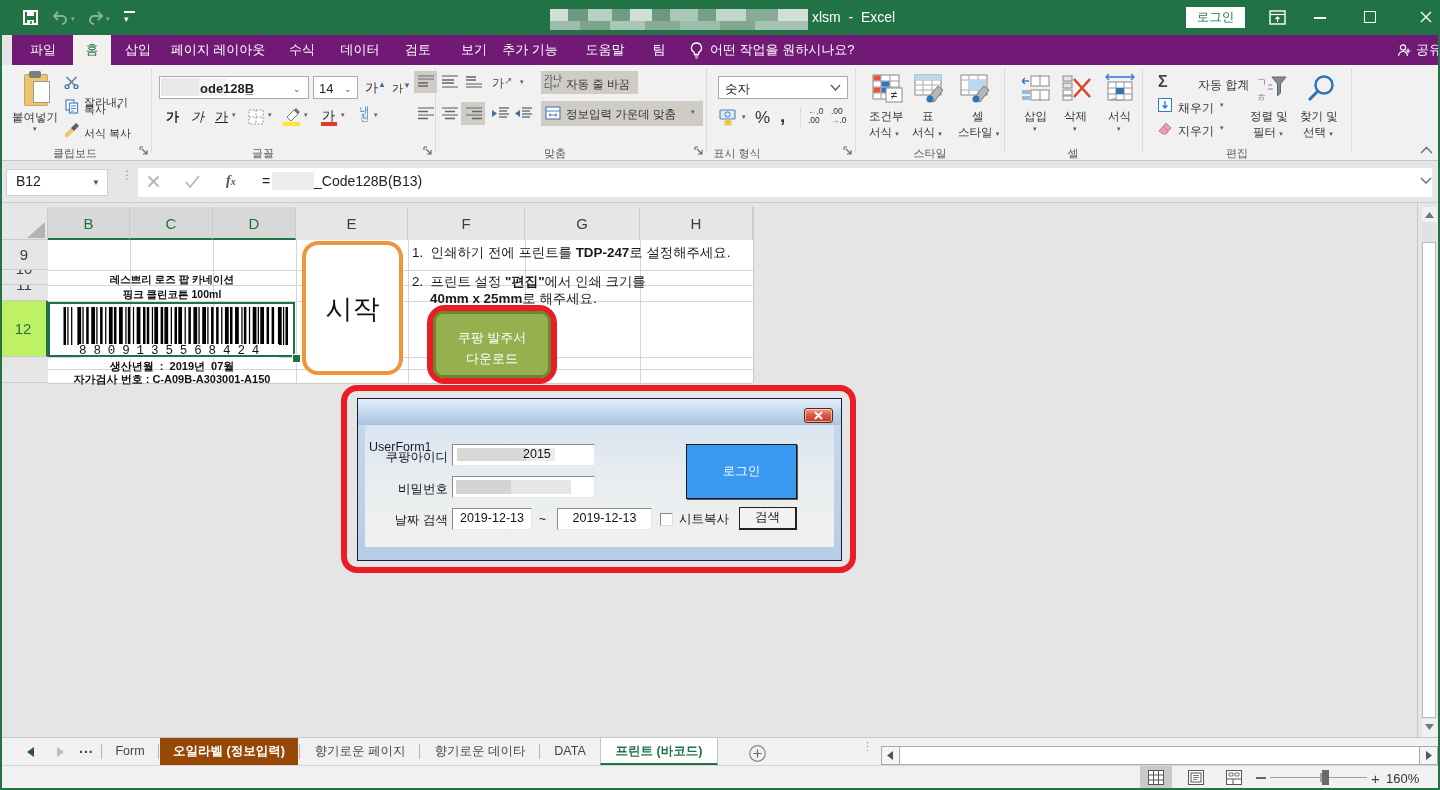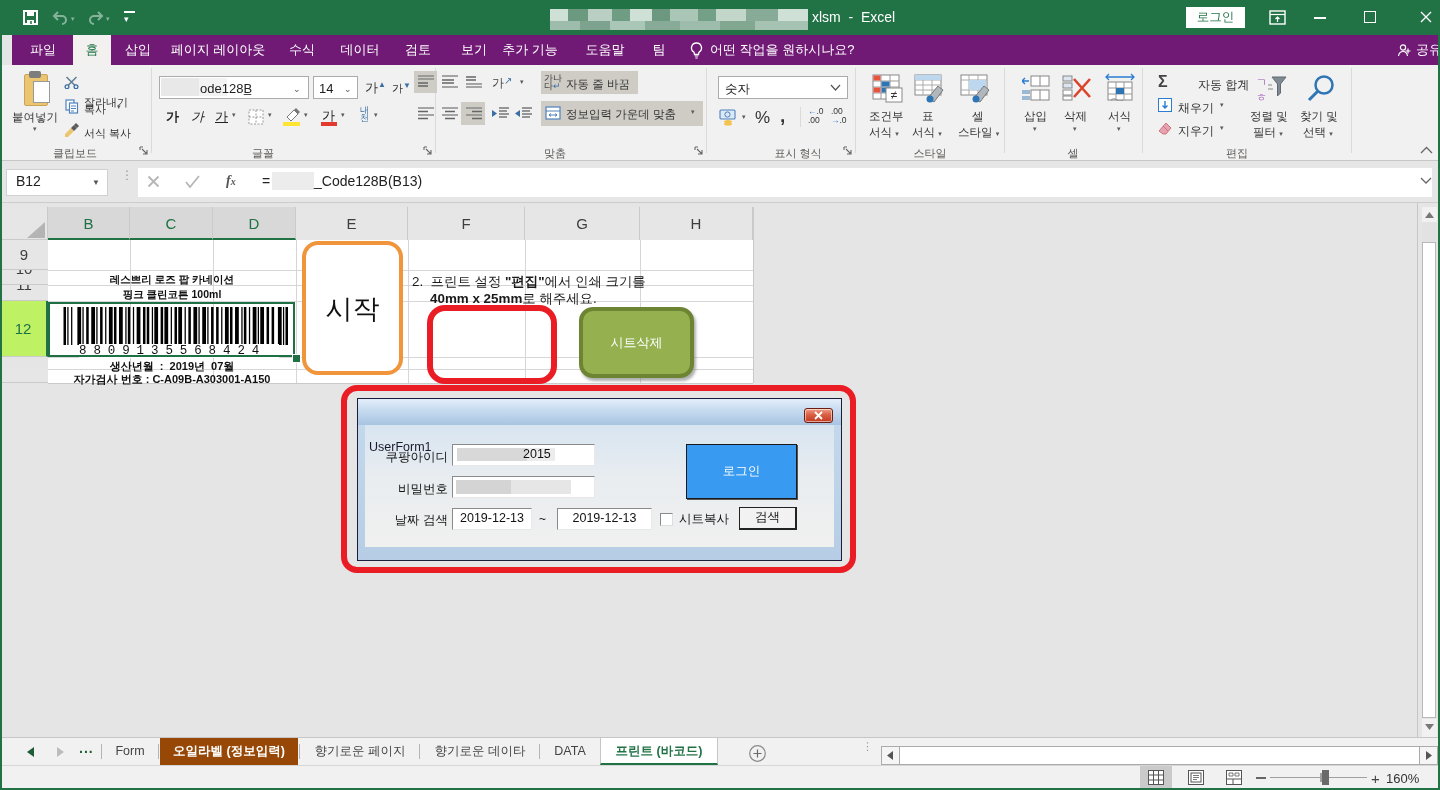--- a/index.html
+++ b/index.html
@@ -110,21 +110,21 @@
   <div class="gsep" style="left:435px"></div>
   <div class="gsep" style="left:706px"></div>
   <div class="gsep" style="left:855px"></div>
   <div class="gsep" style="left:1004px"></div>
   <div class="gsep" style="left:1142px"></div>
   <div class="gsep" style="left:1351px"></div>
 
   <div class="glabel" style="left:20px;width:110px;">클립보드</div>
   <div class="glabel" style="left:208px;width:110px;">글꼴</div>
   <div class="glabel" style="left:500px;width:110px;">맞춤</div>
-  <div class="glabel" style="left:743px;width:110px;">표시 형식</div>
+  <div class="glabel" style="left:682px;width:110px;">표시 형식</div>
   <div class="glabel" style="left:875px;width:110px;">스타일</div>
   <div class="glabel" style="left:1018px;width:110px;">셀</div>
   <div class="glabel" style="left:1182px;width:110px;">편집</div>
 
   <svg class="launch" style="left:139px" width="10" height="10" viewBox="0 0 10 10">
         <path d="M1 1v3M1 1h3M3 3l5 5M8 4v4h-4" stroke="#666" stroke-width="1.1" fill="none"></path>
       </svg>
   <svg class="launch" style="left:423px" width="10" height="10" viewBox="0 0 10 10">
         <path d="M1 1v3M1 1h3M3 3l5 5M8 4v4h-4" stroke="#666" stroke-width="1.1" fill="none"></path>
       </svg>
@@ -156,21 +156,21 @@
   <svg class="abs" style="left:64px;top:57px" width="16" height="16" viewBox="0 0 16 16">
         <path d="M1 12l6-6 3 3-6 6H1z" fill="#ecc571"></path>
         <path d="M7 6l3-3 3 3-3 3z" fill="#5a5a5a"></path>
         <path d="M10 3l2-2 3 3-2 2z" fill="#5a5a5a"></path>
       </svg>
   <div class="rbtxt" style="left:84px;top:61px;">서식 복사</div>
 
   <div class="abs" style="left:159px;top:11px;width:150px;height:23px;background:#fff;border:1px solid #ababab;box-sizing:border-box;"></div>
   <div class="abs" style="left:161px;top:13px;width:38px;height:18px;background:#e8e8e8;"></div>
   <div class="abs" style="left:199px;top:13px;width:28px;height:18px;background:#f3f3f3;"></div>
-  <div class="rbtxt" style="left:200px;top:16px;font-size:13px;color:#222;">ode128B̲</div>
+  <div class="rbtxt" style="left:200px;top:16px;font-size:13px;color:#222;font-weight:bold;">ode128B̲</div>
   <div class="abs dda" style="left:293px;top:19px;font-size:9px;">⌄</div>
   <div class="abs" style="left:313px;top:11px;width:45px;height:23px;background:#fff;border:1px solid #ababab;box-sizing:border-box;"></div>
   <div class="rbtxt" style="left:319px;top:16px;font-size:13px;color:#222;">14</div>
   <div class="abs dda" style="left:344px;top:19px;font-size:9px;">⌄</div>
   <div class="rbtxt" style="left:365px;top:14px;font-size:13px;color:#333;">가<span style="font-size:8px;vertical-align:5px;color:#3a6ea5">▲</span></div>
   <div class="rbtxt" style="left:392px;top:16px;font-size:11px;color:#333;">가<span style="font-size:8px;vertical-align:4px;color:#3a6ea5">▼</span></div>
   <div class="rbtxt" style="left:166px;top:43px;font-size:13px;color:#222;font-weight:bold;">가</div>
   <div class="rbtxt" style="left:191px;top:43px;font-size:13px;color:#222;font-style:italic;">가</div>
   <div class="rbtxt" style="left:215px;top:43px;font-size:13px;color:#222;text-decoration:underline;">가</div>
   <div class="abs dda" style="left:232px;top:46px;">▾</div>
@@ -470,25 +470,26 @@
       </svg>
   <div class="ct" style="left:79px;top:141px;width:200px;font-size:12.5px;font-weight:normal;letter-spacing:6.9px;font-family:'Liberation Mono',monospace;background:#fff;">8809135568424</div>
   <div class="abs" style="left:48px;top:99px;width:247px;height:55px;border:2px solid #1e7145;box-sizing:border-box;"></div>
   <div class="abs" style="left:292px;top:151px;width:7px;height:7px;background:#1e7145;border:1px solid #fff;"></div>
   <div class="ct" style="left:48px;top:156px;width:248px;text-align:center;font-size:11px;">생산년월&nbsp; :&nbsp; 2019년&nbsp; 07월</div>
   <div class="ct" style="left:48px;top:169px;width:248px;text-align:center;font-size:11px;">자가검사 번호 : C-A09B-A303001-A150</div>
 
   <div class="abs" style="left:302px;top:38px;width:101px;height:134px;background:#fff;border:4px solid #f0953c;border-radius:16px;box-sizing:border-box;"></div>
   <div class="abs" style="left:302px;top:88px;width:101px;text-align:center;font-size:27px;color:#111;">시작</div>
 
+  <div class="abs" style="left:412px;top:41px;font-size:13.4px;color:#1a1a1a;white-space:nowrap;">1.&nbsp; 인쇄하기 전에 프린트를 <b>TDP-247</b>로 설정해주세요.</div>
   <div class="abs" style="left:412px;top:70px;font-size:13.4px;color:#1a1a1a;white-space:nowrap;">2.&nbsp; 프린트 설정 <b>"편집"</b>에서 인쇄 크기를</div>
   <div class="abs" style="left:430px;top:87px;font-size:13.4px;color:#1a1a1a;white-space:nowrap;"><b>40mm x 25mm</b>로 해주세요.</div>
 
   <div class="abs" style="left:427px;top:102px;width:130px;height:79px;border:6px solid #ea1c24;border-radius:18px;box-sizing:border-box;"></div>
-  <div class="abs" style="left:579px;top:104px;width:115px;height:71px;background:#94b04f;border:4px solid #6d8433;border-radius:14px;box-sizing:border-box;color:#fff;font-size:13px;text-align:center;line-height:63px;box-shadow:2px 3px 3px rgba(120,120,120,.6);">시트삭제</div>
+  <div class="abs" style="left:433px;top:108px;width:118px;height:67px;background:#94b04f;border:3px solid #6d8433;border-radius:10px;box-sizing:border-box;color:#fff;font-size:13px;text-align:center;padding-top:13px;line-height:21px;">쿠팡 발주서<br>다운로드</div>
 
   <div class="abs" style="left:1417px;top:0;width:1px;height:534px;background:#c6c6c6;"></div>
   <div class="abs" style="left:1422px;top:4px;width:15px;height:15px;background:#f1f1f1;"></div>
   <svg class="abs" style="left:1425px;top:9px" width="9" height="6" viewBox="0 0 9 6">
         <path d="M0 6 4.5 0 9 6z" fill="#777"></path>
       </svg>
   <div class="abs" style="left:1422px;top:19px;width:15px;height:20px;background:#e2e2e2;"></div>
   <div class="abs" style="left:1422px;top:39px;width:14px;height:476px;background:#fff;border:1px solid #b8b8b8;box-sizing:border-box;"></div>
   <div class="abs" style="left:1422px;top:516px;width:15px;height:18px;background:#f1f1f1;"></div>
   <svg class="abs" style="left:1425px;top:521px" width="9" height="6" viewBox="0 0 9 6">

